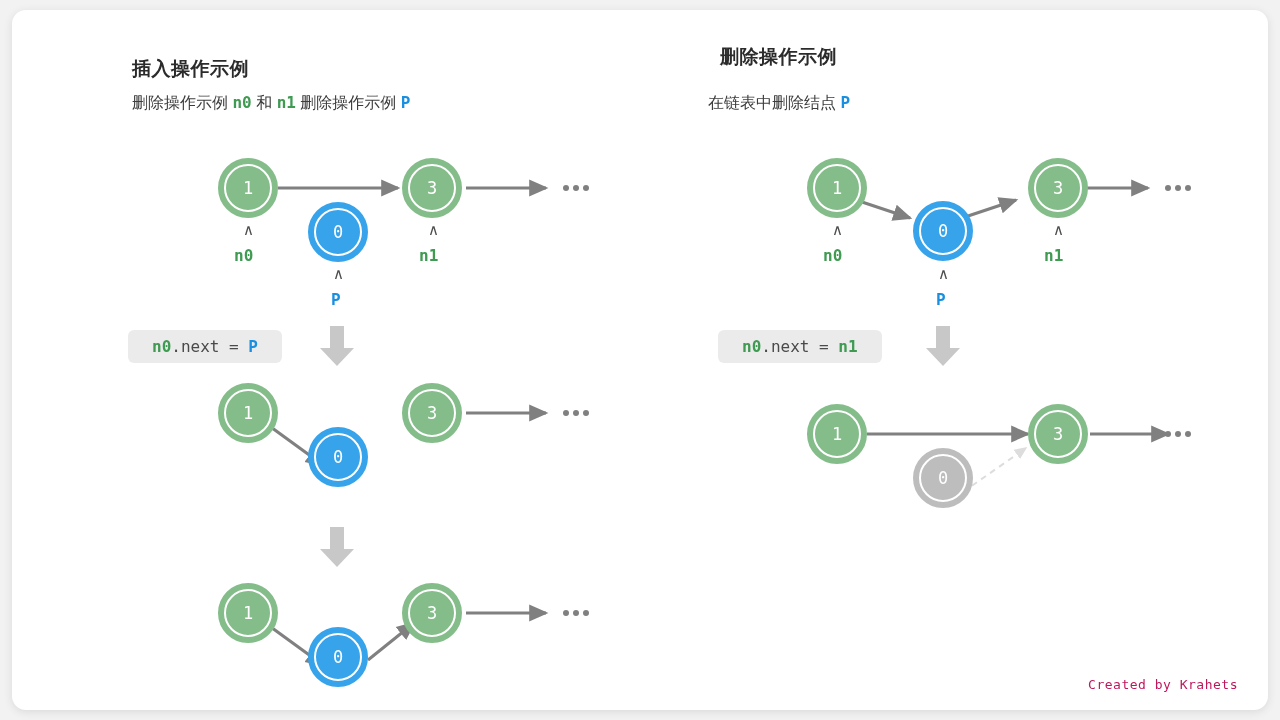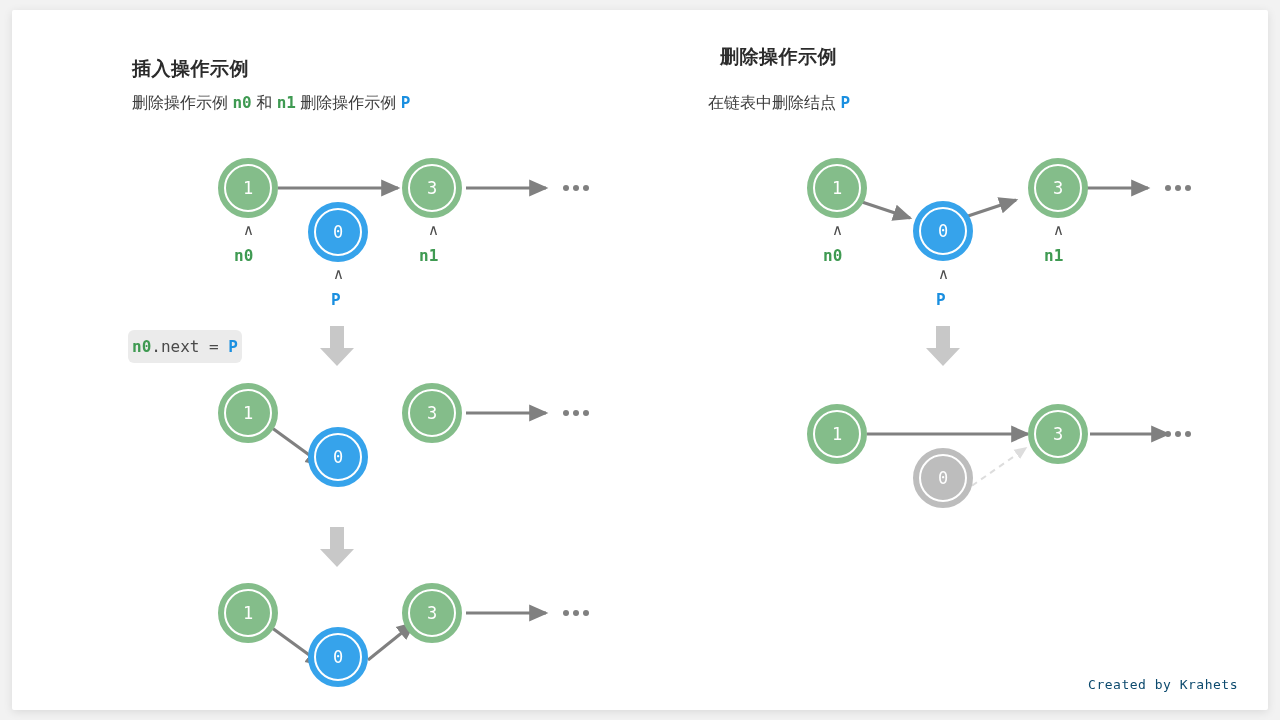--- a/index.html
+++ b/index.html
@@ -6,21 +6,21 @@
   body{
     width:1280px;height:720px;
     background:#f2f2f2;
     font-family:"Liberation Sans","DejaVu Sans",sans-serif;
     overflow:hidden;
   }
   .card{
     position:absolute;left:12px;top:10px;
     width:1256px;height:700px;
     background:#ffffff;
-    border-radius:2px;
+    border-radius:14px;
     box-shadow:0 2px 10px rgba(0,0,0,0.10);
   }
   .panel{position:absolute;top:0;height:700px;}
   #panel-insert{left:0;width:640px;}
   #panel-delete{left:580px;width:676px;}
 
   .p-title{
     position:absolute;font-size:19px;font-weight:bold;color:#2b2b2b;
     letter-spacing:0.5px;white-space:nowrap;
   }
@@ -63,34 +63,34 @@
     font-family:"DejaVu Sans Mono","Liberation Mono",monospace;font-weight:bold;
   }
 
   
   .dots{position:absolute;display:flex;gap:4px;}
   .dots i{display:block;width:6px;height:6px;border-radius:50%;background:#808080;}
 
   
   .chip{
     position:absolute;background:#ebebeb;border-radius:6px;
-    padding:7px 4px;font-size:16px;white-space:nowrap;
+    padding:7px 24px;font-size:16px;white-space:nowrap;
     font-family:"DejaVu Sans Mono","Liberation Mono",monospace;
     color:#4a4a4a;box-sizing:border-box;
   }
   .chip .tok{font-weight:bold;}
   .chip .op{color:#4a4a4a;}
 
   
   .downarrow{position:absolute;width:34px;height:40px;}
 
   .credit{
     position:absolute;right:30px;bottom:18px;
     font-family:"DejaVu Sans Mono","Liberation Mono",monospace;
-    font-size:13px;color:#0c4a6e;letter-spacing:0.5px;
+    font-size:13px;color:#be185d;letter-spacing:0.5px;
   }
 </style>
 </head>
 <body>
 
 <div class="card">
 
   <div class="panel" id="panel-insert">
 
     <div class="p-title" style="left:120px;top:46px;">插入操作示例</div>
@@ -260,20 +260,23 @@
       <div class="caret" style="left:240px;top:213px;">∧</div>
       <div class="plabel gn" style="left:231px;top:238px;">n0</div>
 
       <div class="caret" style="left:461px;top:213px;">∧</div>
       <div class="plabel gn" style="left:452px;top:238px;">n1</div>
 
       <div class="caret" style="left:346px;top:257px;">∧</div>
       <div class="plabel bl" style="left:344px;top:282px;">P</div>
     </div>
 
+    <div class="chip" style="left:126px;top:320px;">
+      <span class="tok gn">n0</span><span class="op">.next = </span><span class="tok gn">n1</span>
+    </div>
     <svg class="downarrow" style="left:334px;top:316px;" viewBox="0 0 34 40">
       <path d="M10,0 H24 V22 H34 L17,40 L0,22 H10 Z" fill="#c8c8c8"></path>
     </svg>
 
     <div class="stage" style="left:0;top:0;width:676px;height:540px;">
       <svg width="676" height="540">
         <defs>
           <marker id="ah5" markerWidth="7" markerHeight="7" refX="5.6" refY="3.2" orient="auto">
             <path d="M0,0.4 L6.4,3.2 L0,6 z" fill="#808080"></path>
           </marker>

